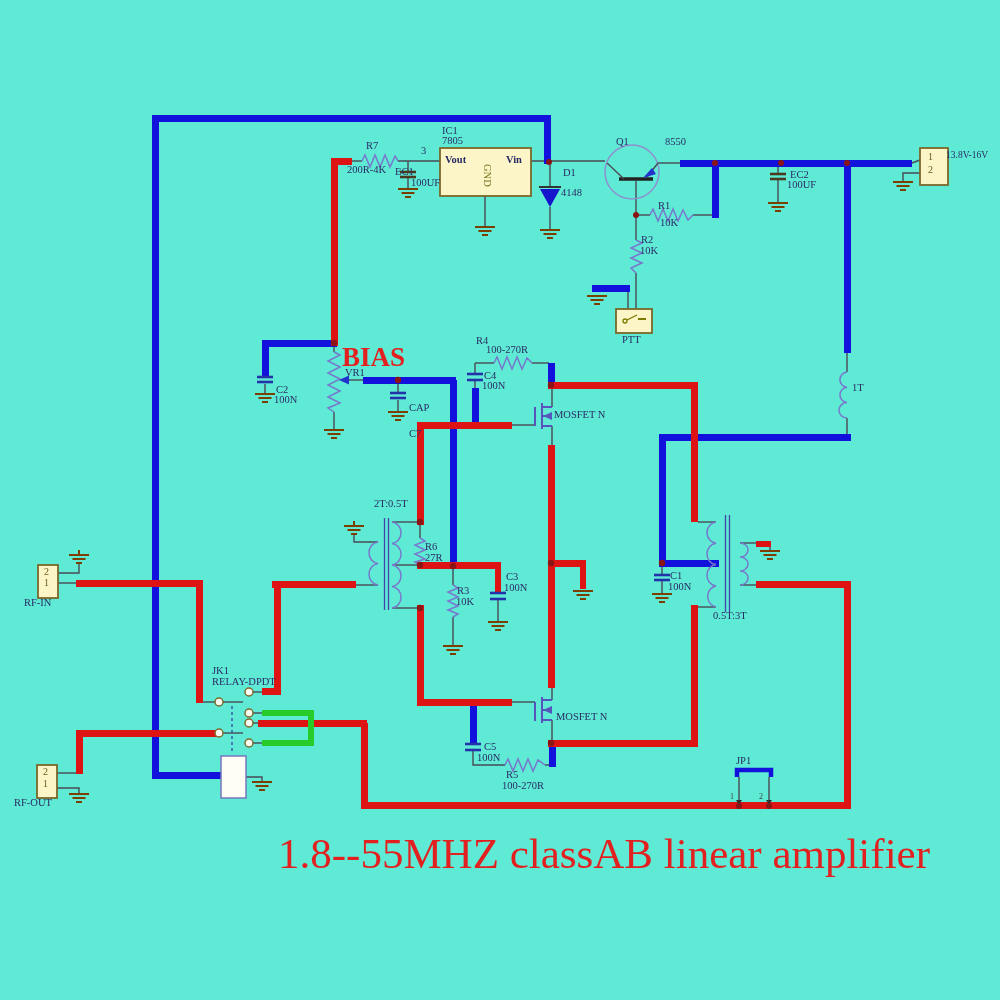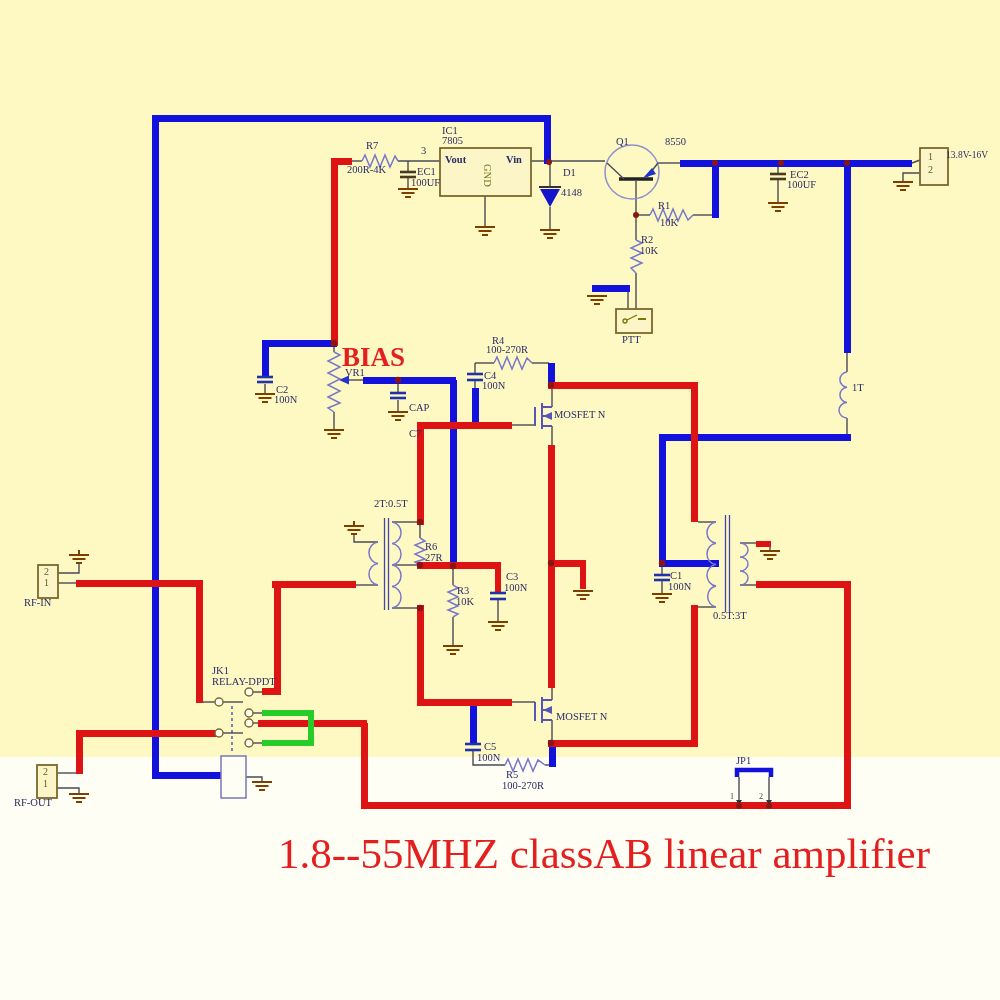--- a/index.html
+++ b/index.html
@@ -1,16 +1,16 @@
 <!DOCTYPE html>
 <html><head>
 <meta charset="utf-8">
 <style>
   html,body{margin:0;padding:0;width:1000px;height:1000px;background:#fffef5;overflow:hidden;}
-  #canvas{position:relative;width:1000px;height:757px;background:#fef9c3;font-family:"Liberation Serif",serif;}
+  #canvas{position:relative;width:1000px;height:1000px;background:#5eead4;font-family:"Liberation Serif",serif;}
   #schem{position:absolute;left:0;top:0;}
   .lbl{position:absolute;font-family:"Liberation Serif",serif;font-size:10.5px;color:#2b2b66;white-space:nowrap;line-height:1;}
   .pin{position:absolute;font-family:"Liberation Serif",serif;font-size:10px;color:#6b5b1b;white-space:nowrap;line-height:1;}
   .tiny{font-size:8px;color:#444;}
   .bias{position:absolute;font-family:"Liberation Serif",serif;font-size:27px;color:#e32020;line-height:1;}
   .gnd-rot{position:absolute;font-family:"Liberation Serif",serif;font-size:10.5px;color:#7a7a22;transform:rotate(90deg);transform-origin:0 0;white-space:nowrap;line-height:1;}
   #title{position:absolute;left:200px;top:830px;width:730px;text-align:right;font-family:"Liberation Serif",serif;font-size:43px;color:#e32020;white-space:nowrap;line-height:1.1;}
 </style>
 </head>
 <body>
@@ -383,21 +383,21 @@
 
 <div class="lbl" style="left:442px;top:126px;">IC1</div>
 <div class="lbl" style="left:442px;top:136px;">7805</div>
 <div class="lbl" style="left:445px;top:155px;font-weight:bold;">Vout</div>
 <div class="lbl" style="left:506px;top:155px;font-weight:bold;">Vin</div>
 <div class="gnd-rot" style="left:492px;top:164px;">GND</div>
 <div class="lbl" style="left:421px;top:146px;">3</div>
 
 <div class="lbl" style="left:366px;top:141px;">R7</div>
 <div class="lbl" style="left:347px;top:165px;">200R-4K</div>
-<div class="lbl" style="left:417px;top:167px;">EC1</div>
+<div class="lbl" style="left:395px;top:167px;">EC1</div>
 <div class="lbl" style="left:411px;top:178px;">100UF</div>
 <div class="lbl" style="left:563px;top:168px;">D1</div>
 <div class="lbl" style="left:561px;top:188px;">4148</div>
 
 <div class="lbl" style="left:616px;top:137px;">Q1</div>
 <div class="lbl" style="left:641px;top:137px;padding-left:24px;">8550</div>
 <div class="lbl" style="left:658px;top:201px;">R1</div>
 <div class="lbl" style="left:660px;top:218px;">10K</div>
 <div class="lbl" style="left:641px;top:235px;">R2</div>
 <div class="lbl" style="left:640px;top:246px;">10K</div>
@@ -409,21 +409,21 @@
 <div class="pin" style="left:928px;top:165px;">2</div>
 <div class="lbl" style="left:946px;top:151px;font-size:9.5px;">13.8V-16V</div>
 
 <div class="bias" style="left:342px;top:344px;font-weight:bold;">BIAS</div>
 <div class="lbl" style="left:345px;top:368px;">VR1</div>
 <div class="lbl" style="left:276px;top:385px;">C2</div>
 <div class="lbl" style="left:274px;top:395px;">100N</div>
 <div class="lbl" style="left:409px;top:393px;margin-top:36px;">C7</div>
 <div class="lbl" style="left:409px;top:403px;">CAP</div>
 
-<div class="lbl" style="left:492px;top:336px;">R4</div>
+<div class="lbl" style="left:476px;top:336px;">R4</div>
 <div class="lbl" style="left:486px;top:345px;">100-270R</div>
 <div class="lbl" style="left:484px;top:371px;">C4</div>
 <div class="lbl" style="left:482px;top:381px;">100N</div>
 <div class="lbl" style="left:554px;top:410px;">MOSFET N</div>
 <div class="lbl" style="left:852px;top:383px;">1T</div>
 
 <div class="lbl" style="left:374px;top:499px;">2T:0.5T</div>
 <div class="lbl" style="left:425px;top:542px;">R6</div>
 <div class="lbl" style="left:425px;top:553px;">27R</div>
 <div class="lbl" style="left:457px;top:586px;">R3</div>

